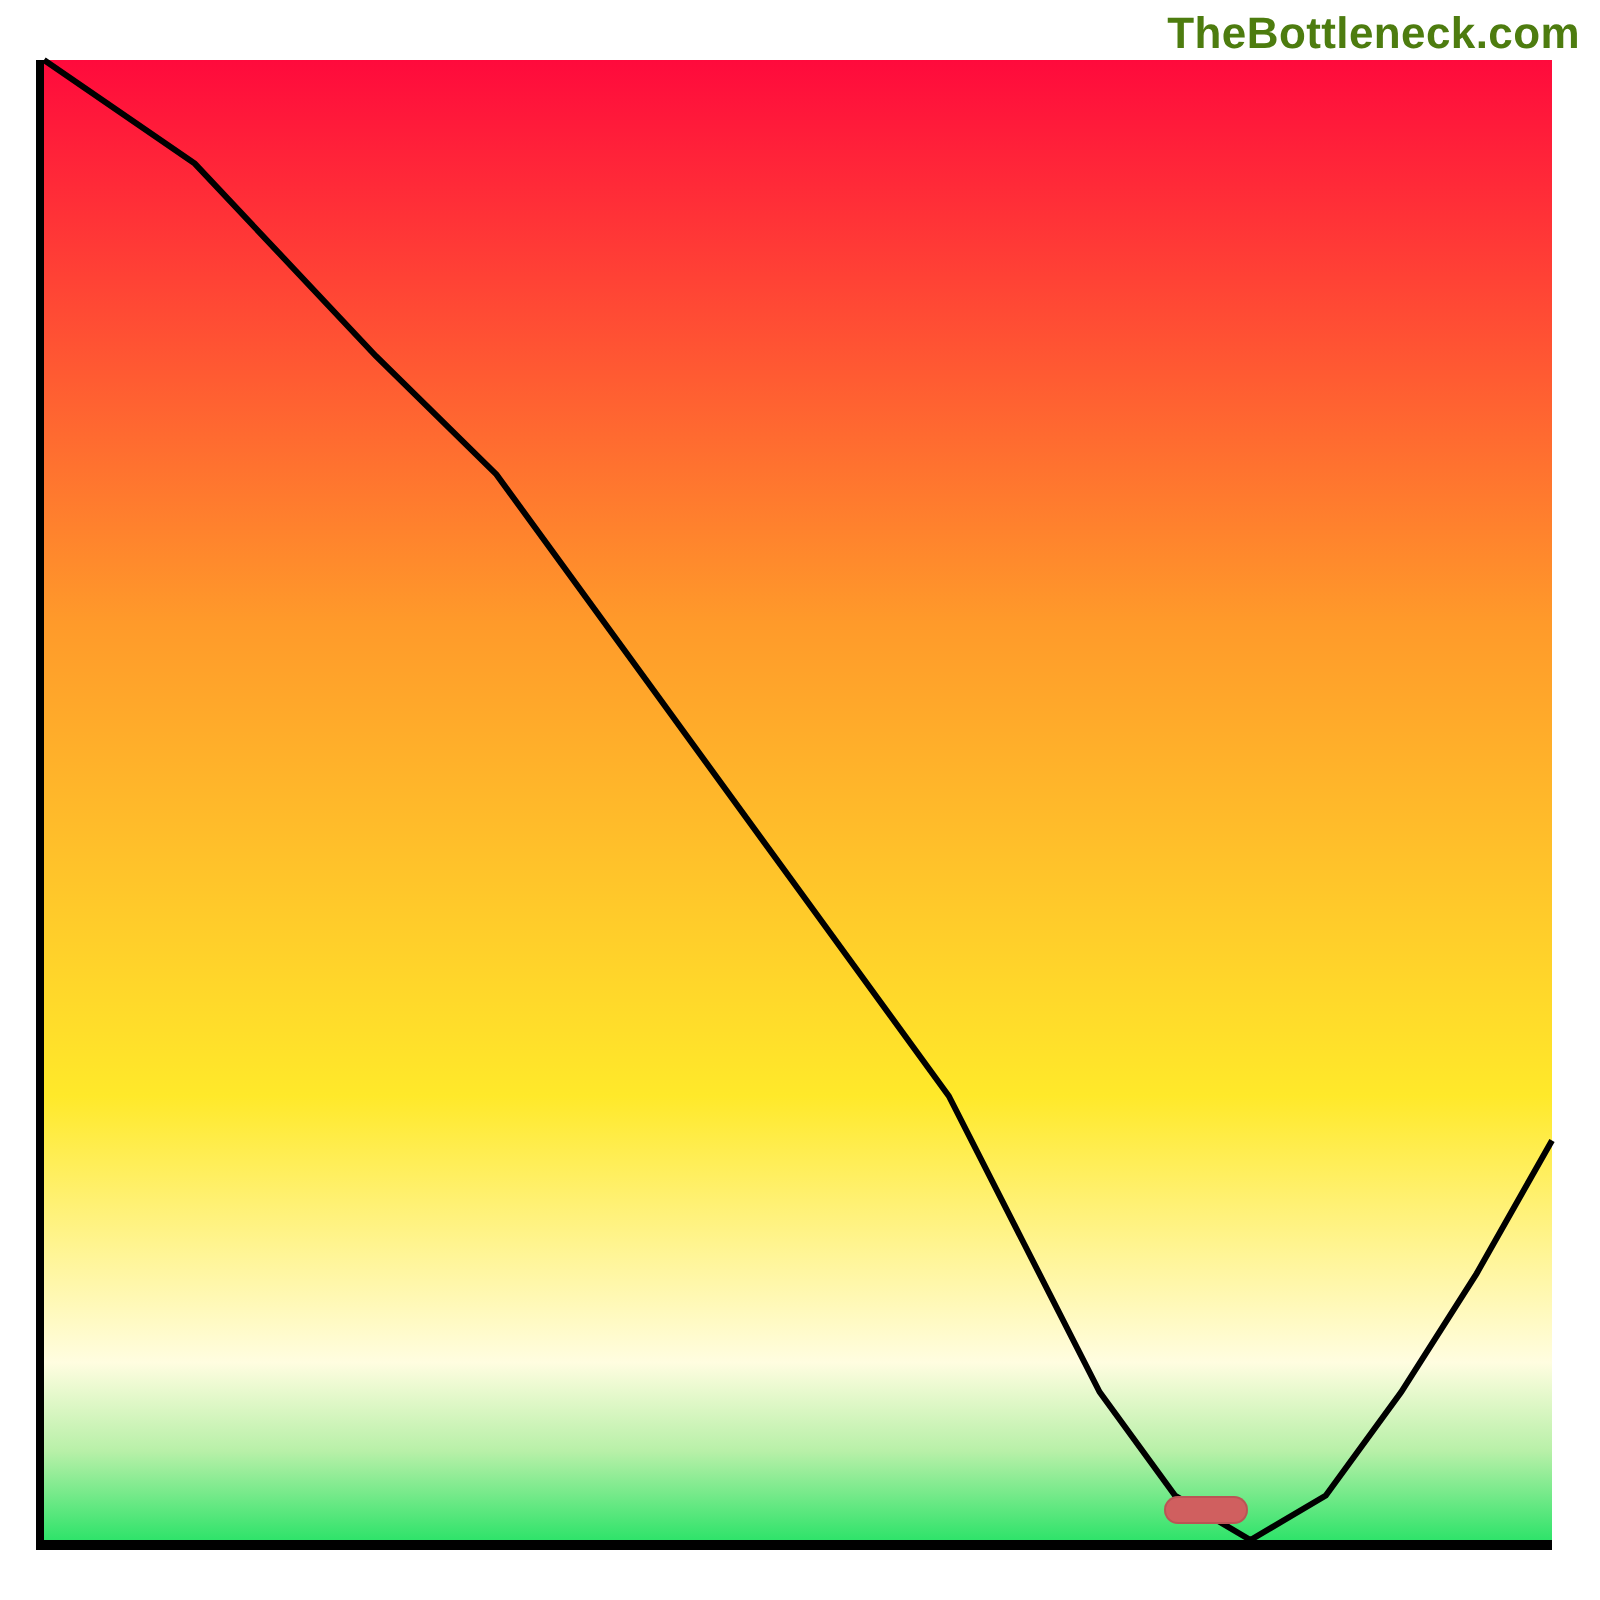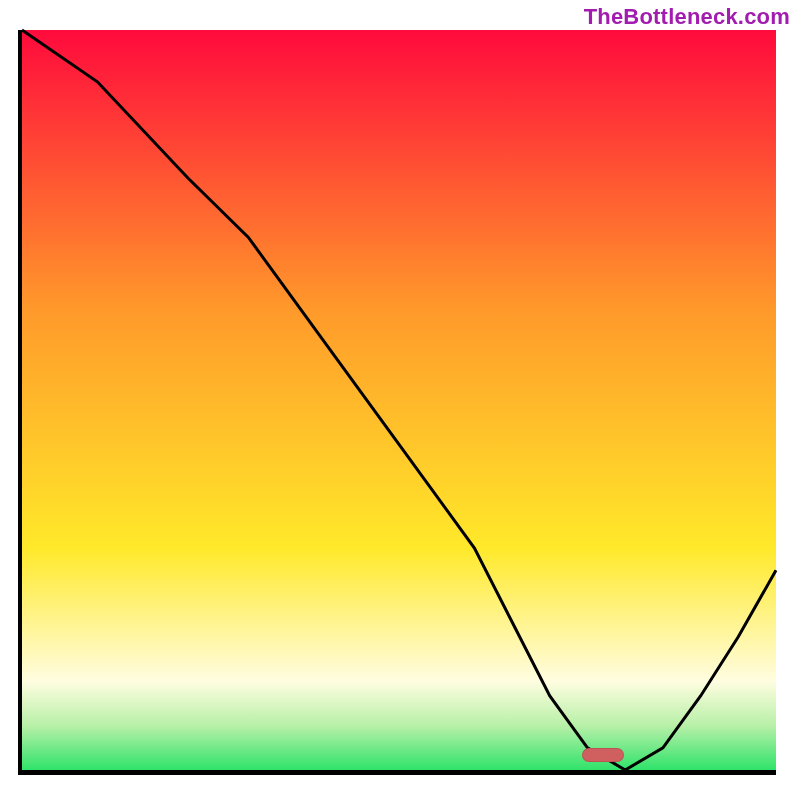--- a/index.html
+++ b/index.html
@@ -14,21 +14,21 @@
     position: relative;
     width: 800px;
     height: 800px;
   }
   .watermark {
     position: absolute;
     top: 4px;
     right: 10px;
     font-size: 22px;
     font-weight: 600;
-    color: #a21caf;
+    color: #4d7c0f;
     letter-spacing: 0.2px;
     user-select: none;
   }
   svg.plot {
     position: absolute;
     left: 0;
     top: 0;
   }
   .marker {
     position: absolute;

